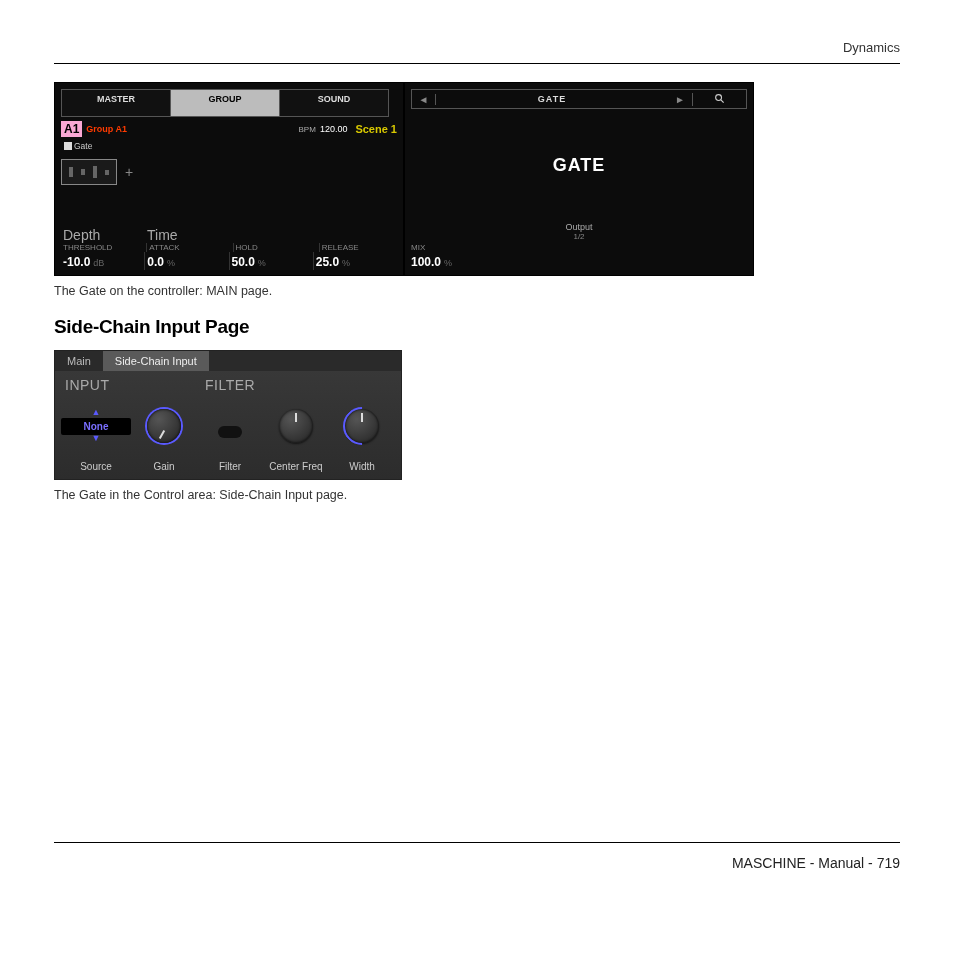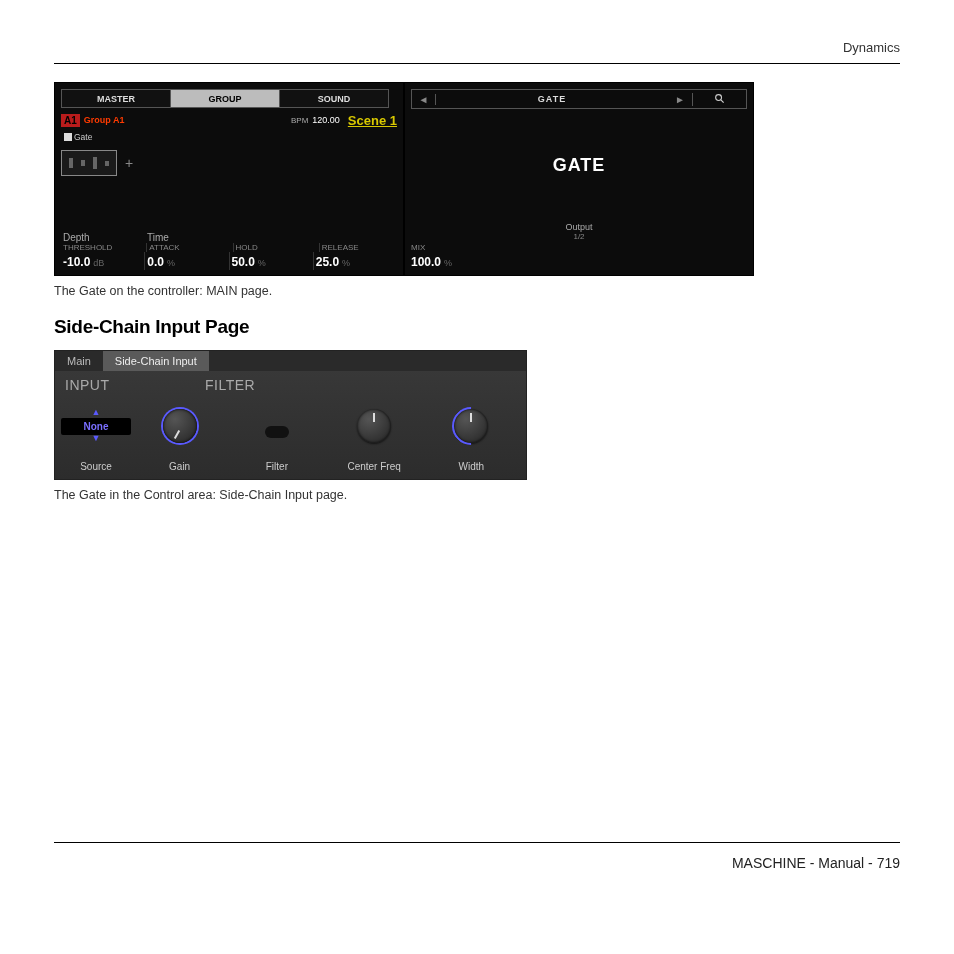--- a/index.html
+++ b/index.html
@@ -33,54 +33,54 @@
   }
   .screen {
     flex: 1;
     background: #0c0c0c;
     display: flex;
     flex-direction: column;
     position: relative;
   }
   .tabrow {
     display: flex;
-    height: 19px;
+    height: 28px;
     border: 1px solid #555;
     margin: 6px 14px 0 6px;
   }
   .tab { flex: 1; text-align: center; font-size: 9px; font-weight: bold; line-height: 18px; background:#111; color:#ddd; border-right:1px solid #555;}
   .tab:last-child { border-right:none; }
   .tab.active { background:#bcbcbc; color:#000; }
   .grouprow {
     display:flex; align-items:center; height:16px; margin:4px 6px 0 6px; font-size:9px;
   }
-  .badge { background:#b91c1c; color:#000; font-weight:bold; padding:1px 3px; font-size:10px;}
+  .badge { background:#f9a8d4; color:#000; font-weight:bold; padding:1px 3px; font-size:12px;}
   .groupname { color:#ff3b00; font-weight:bold; margin-left:4px;}
   .grouprow .spacer{flex:1;}
   .bpm { color:#aaa; font-size:8px; margin-right:4px;}
   .bpmval { color:#fff; font-size:9px; margin-right:8px;}
-  .scene { color:#d8c800; font-size:13px; font-weight:bold;text-decoration:underline;}
+  .scene { color:#d8c800; font-size:11px; font-weight:bold;}
   .slotrow {
     margin:6px 6px 0 6px; display:flex; align-items:center; gap:8px;
   }
   .slotlabel { color:#ccc; font-size:8.5px; margin-left:3px; margin-bottom:2px;}
   .x-icon { display:inline-block; width:8px; height:8px; background:#ddd; margin-right:2px; vertical-align:-1px;}
   .slotbox {
     width:56px; height:26px; background:#1a1a1a; border:1px solid #888;
     display:flex; align-items:center; justify-content:space-around; padding:0 3px;
   }
   .bar { width:4px; background:#666; }
   .bar1{height:10px;} .bar2{height:6px;} .bar3{height:12px;} .bar4{height:5px;}
   .plus { color:#888; font-size:14px; }
   .leftspacer { flex:1; }
   .paramrow-labels { display:flex; margin:0 6px; gap:8px; }
   .paramrow-labels div { flex:1; font-size:8px; color:#888; padding:0 2px; border-left:1px solid #333;}
   .paramrow-labels div:first-child{border-left:none;}
   .paramrow-top { display:flex; margin:0 6px; }
-  .paramrow-top div { flex:1; font-size:10px; color:#aaa; padding:2px 2px 0 2px; }
+  .paramrow-top div { flex:1; font-size:14px; color:#aaa; padding:2px 2px 0 2px; }
   .paramrow-vals { display:flex; margin:0 6px 5px 6px; }
   .paramrow-vals .cell { flex:1; padding:0 2px; border-left:1px solid #333; }
   .paramrow-vals .cell:first-child{border-left:none;}
   .paramrow-vals .val { color:#fff; font-size:12px; font-weight:bold;}
   .paramrow-vals .unit { color:#666; font-size:9px; margin-left:3px;}
 
   
   .navrow {
     display:flex; align-items:center; height:20px; margin:6px 6px 0 6px; border:1px solid #555;
   }
@@ -95,21 +95,21 @@
   .outrow { display:flex; margin:0 6px; align-items:center;flex-direction:column; }
   .outrow .label { font-size:9px; color:#aaa; flex:1; }
   .outrow .page { font-size:8px; color:#888; padding:0;}
   .mixrow-lbl { font-size:8px; color:#888; margin:2px 6px 0 6px;}
   .mixrow-val { margin:0 6px 5px 6px;}
   .mixrow-val .val{color:#fff;font-size:12px;font-weight:bold;}
   .mixrow-val .unit{color:#666;font-size:9px;margin-left:3px;}
 
   
   .sidechain {
-    width: 473px; height: 130px; background: linear-gradient(#3a3a3a,#2c2c2c);
+    width: 348px; height: 130px; background: linear-gradient(#3a3a3a,#2c2c2c);
     border:1px solid #222; position:relative; font-size:11px; color:#ccc;
   }
   .sc-tabs { display:flex; height:20px; background:#2a2a2a; }
   .sc-tab { padding:0 12px; line-height:20px; color:#bbb; font-size:11px;}
   .sc-tab.active { background:#5a5a5a; color:#eee; }
   .sc-headers { display:flex; padding:6px 0 2px 10px; font-size:14px; color:#aaa; letter-spacing:0.5px;}
   .sc-headers .col1{width:140px;}
   .sc-headers .col2{flex:1;}
   .sc-body { display:flex; align-items:center; height:62px; padding:0 6px;}
   .sc-col { flex:1; text-align:center; position:relative;}

